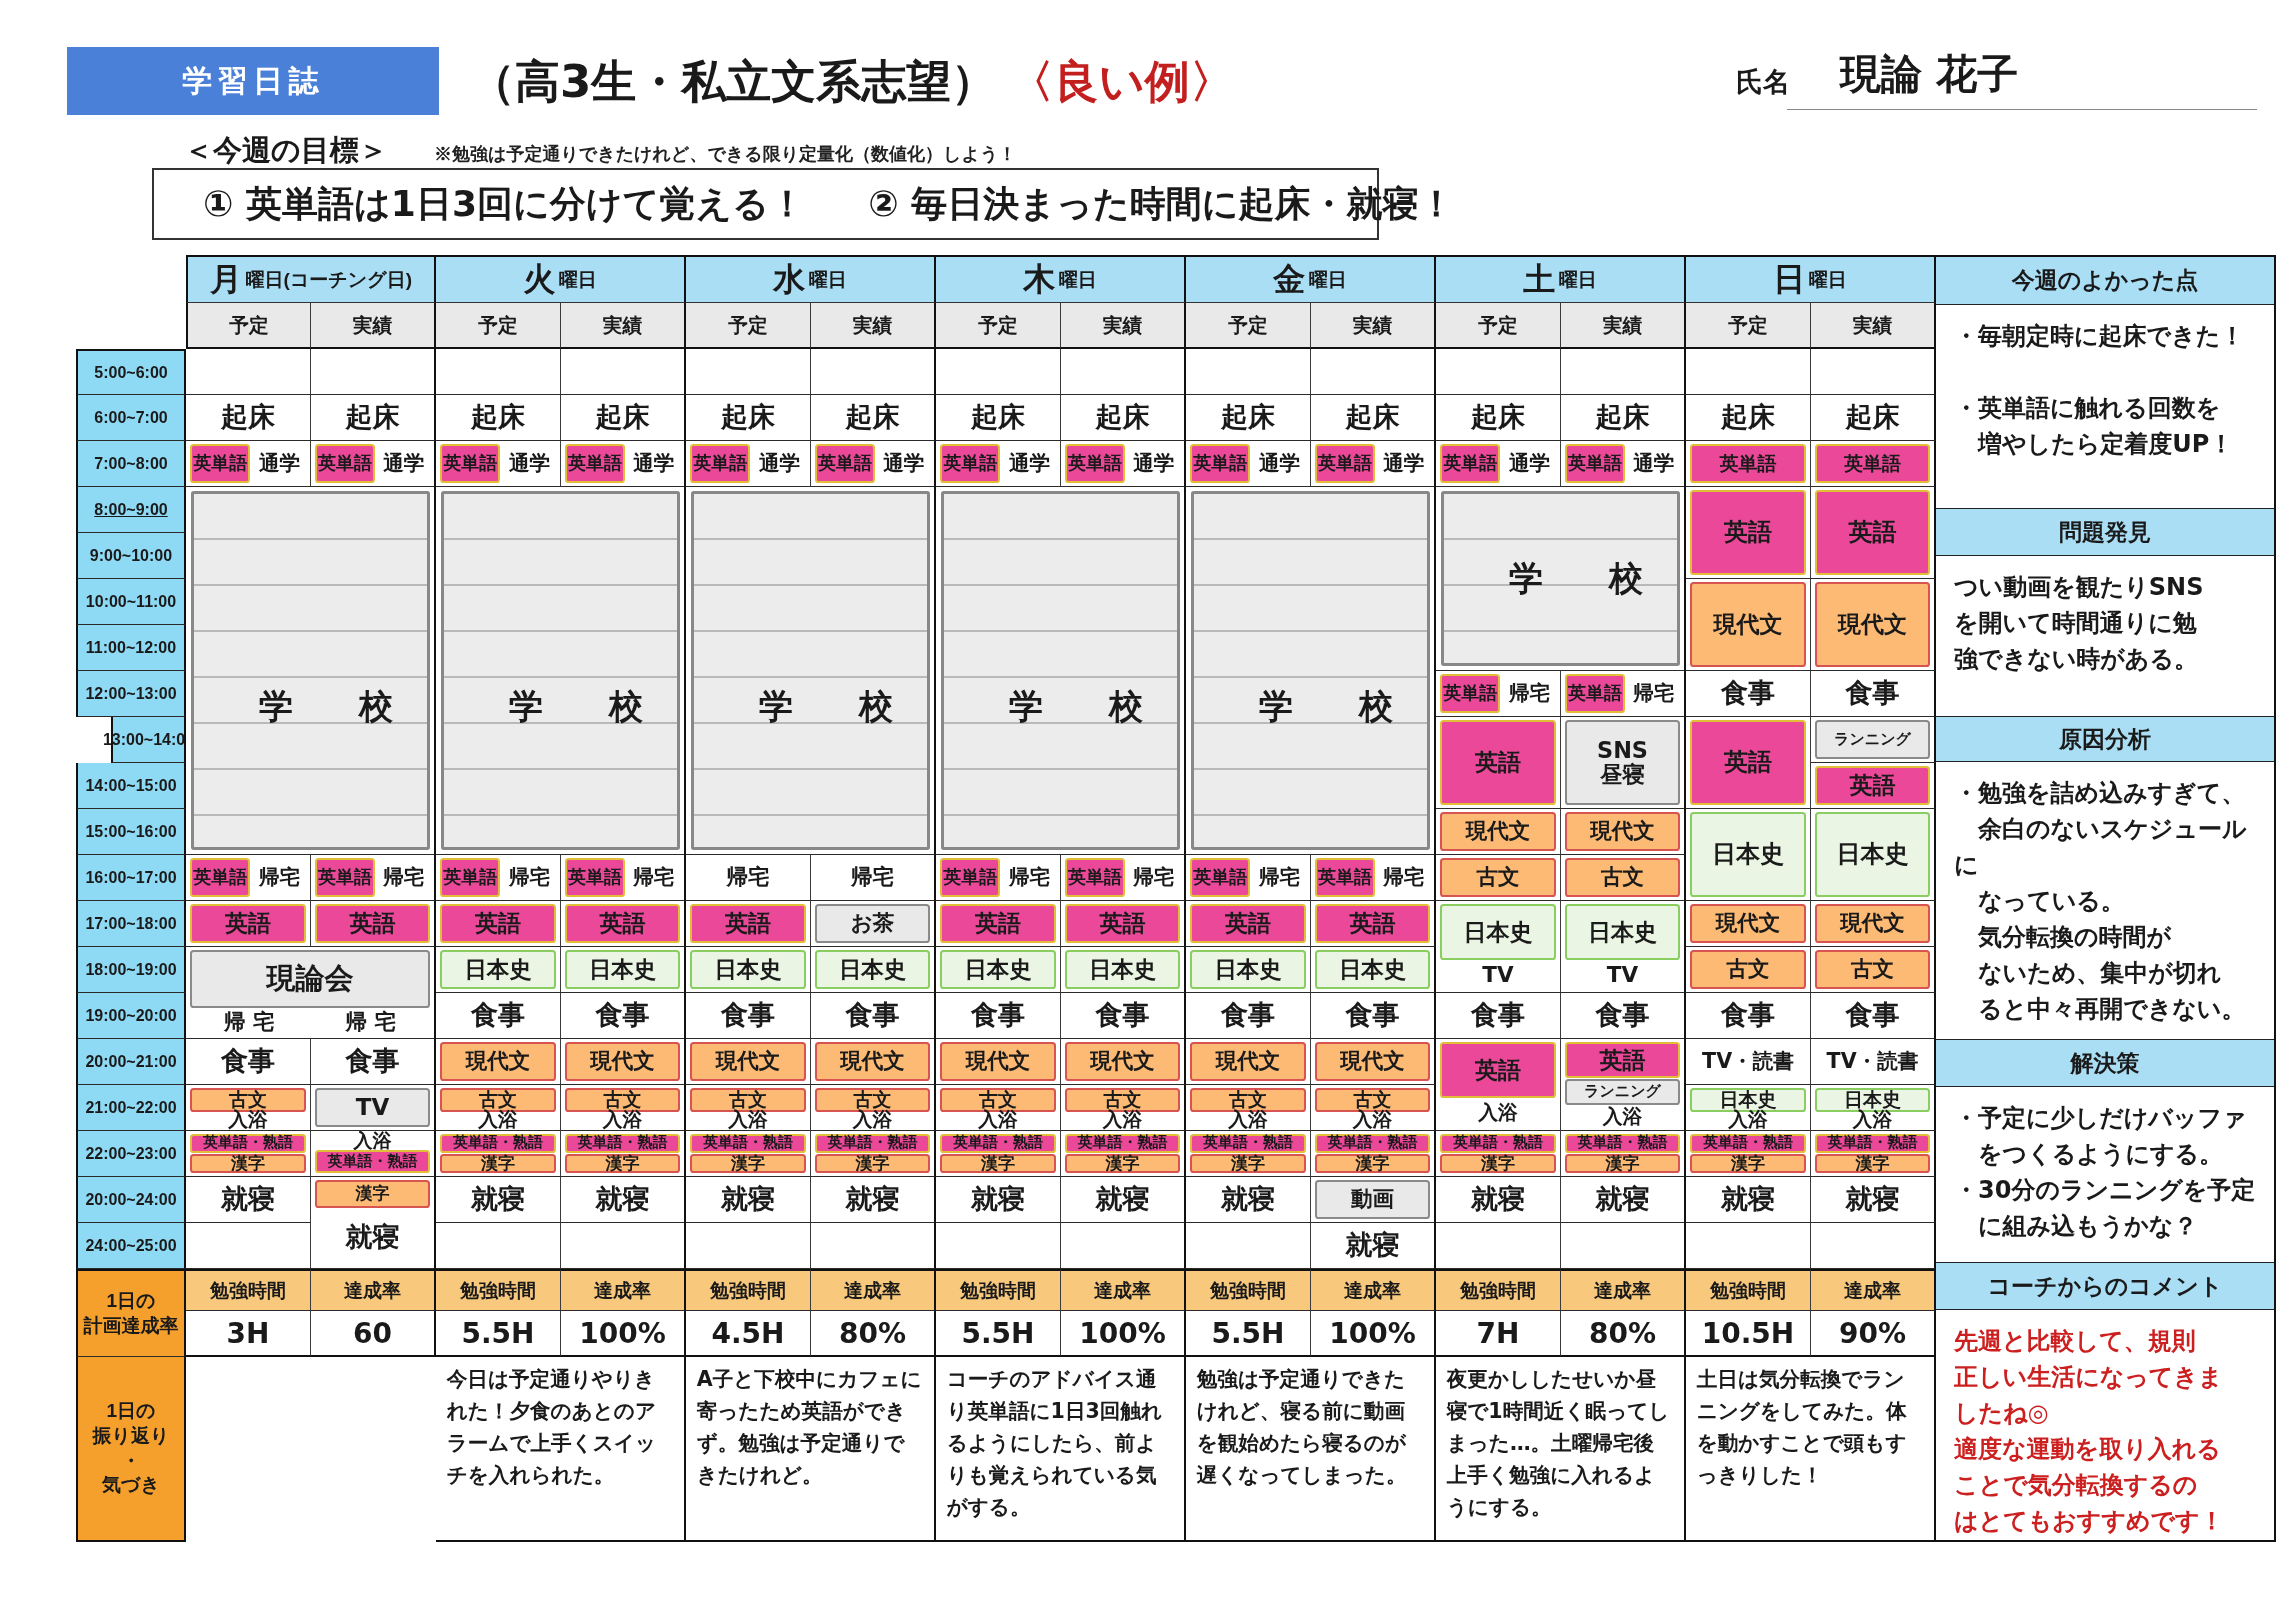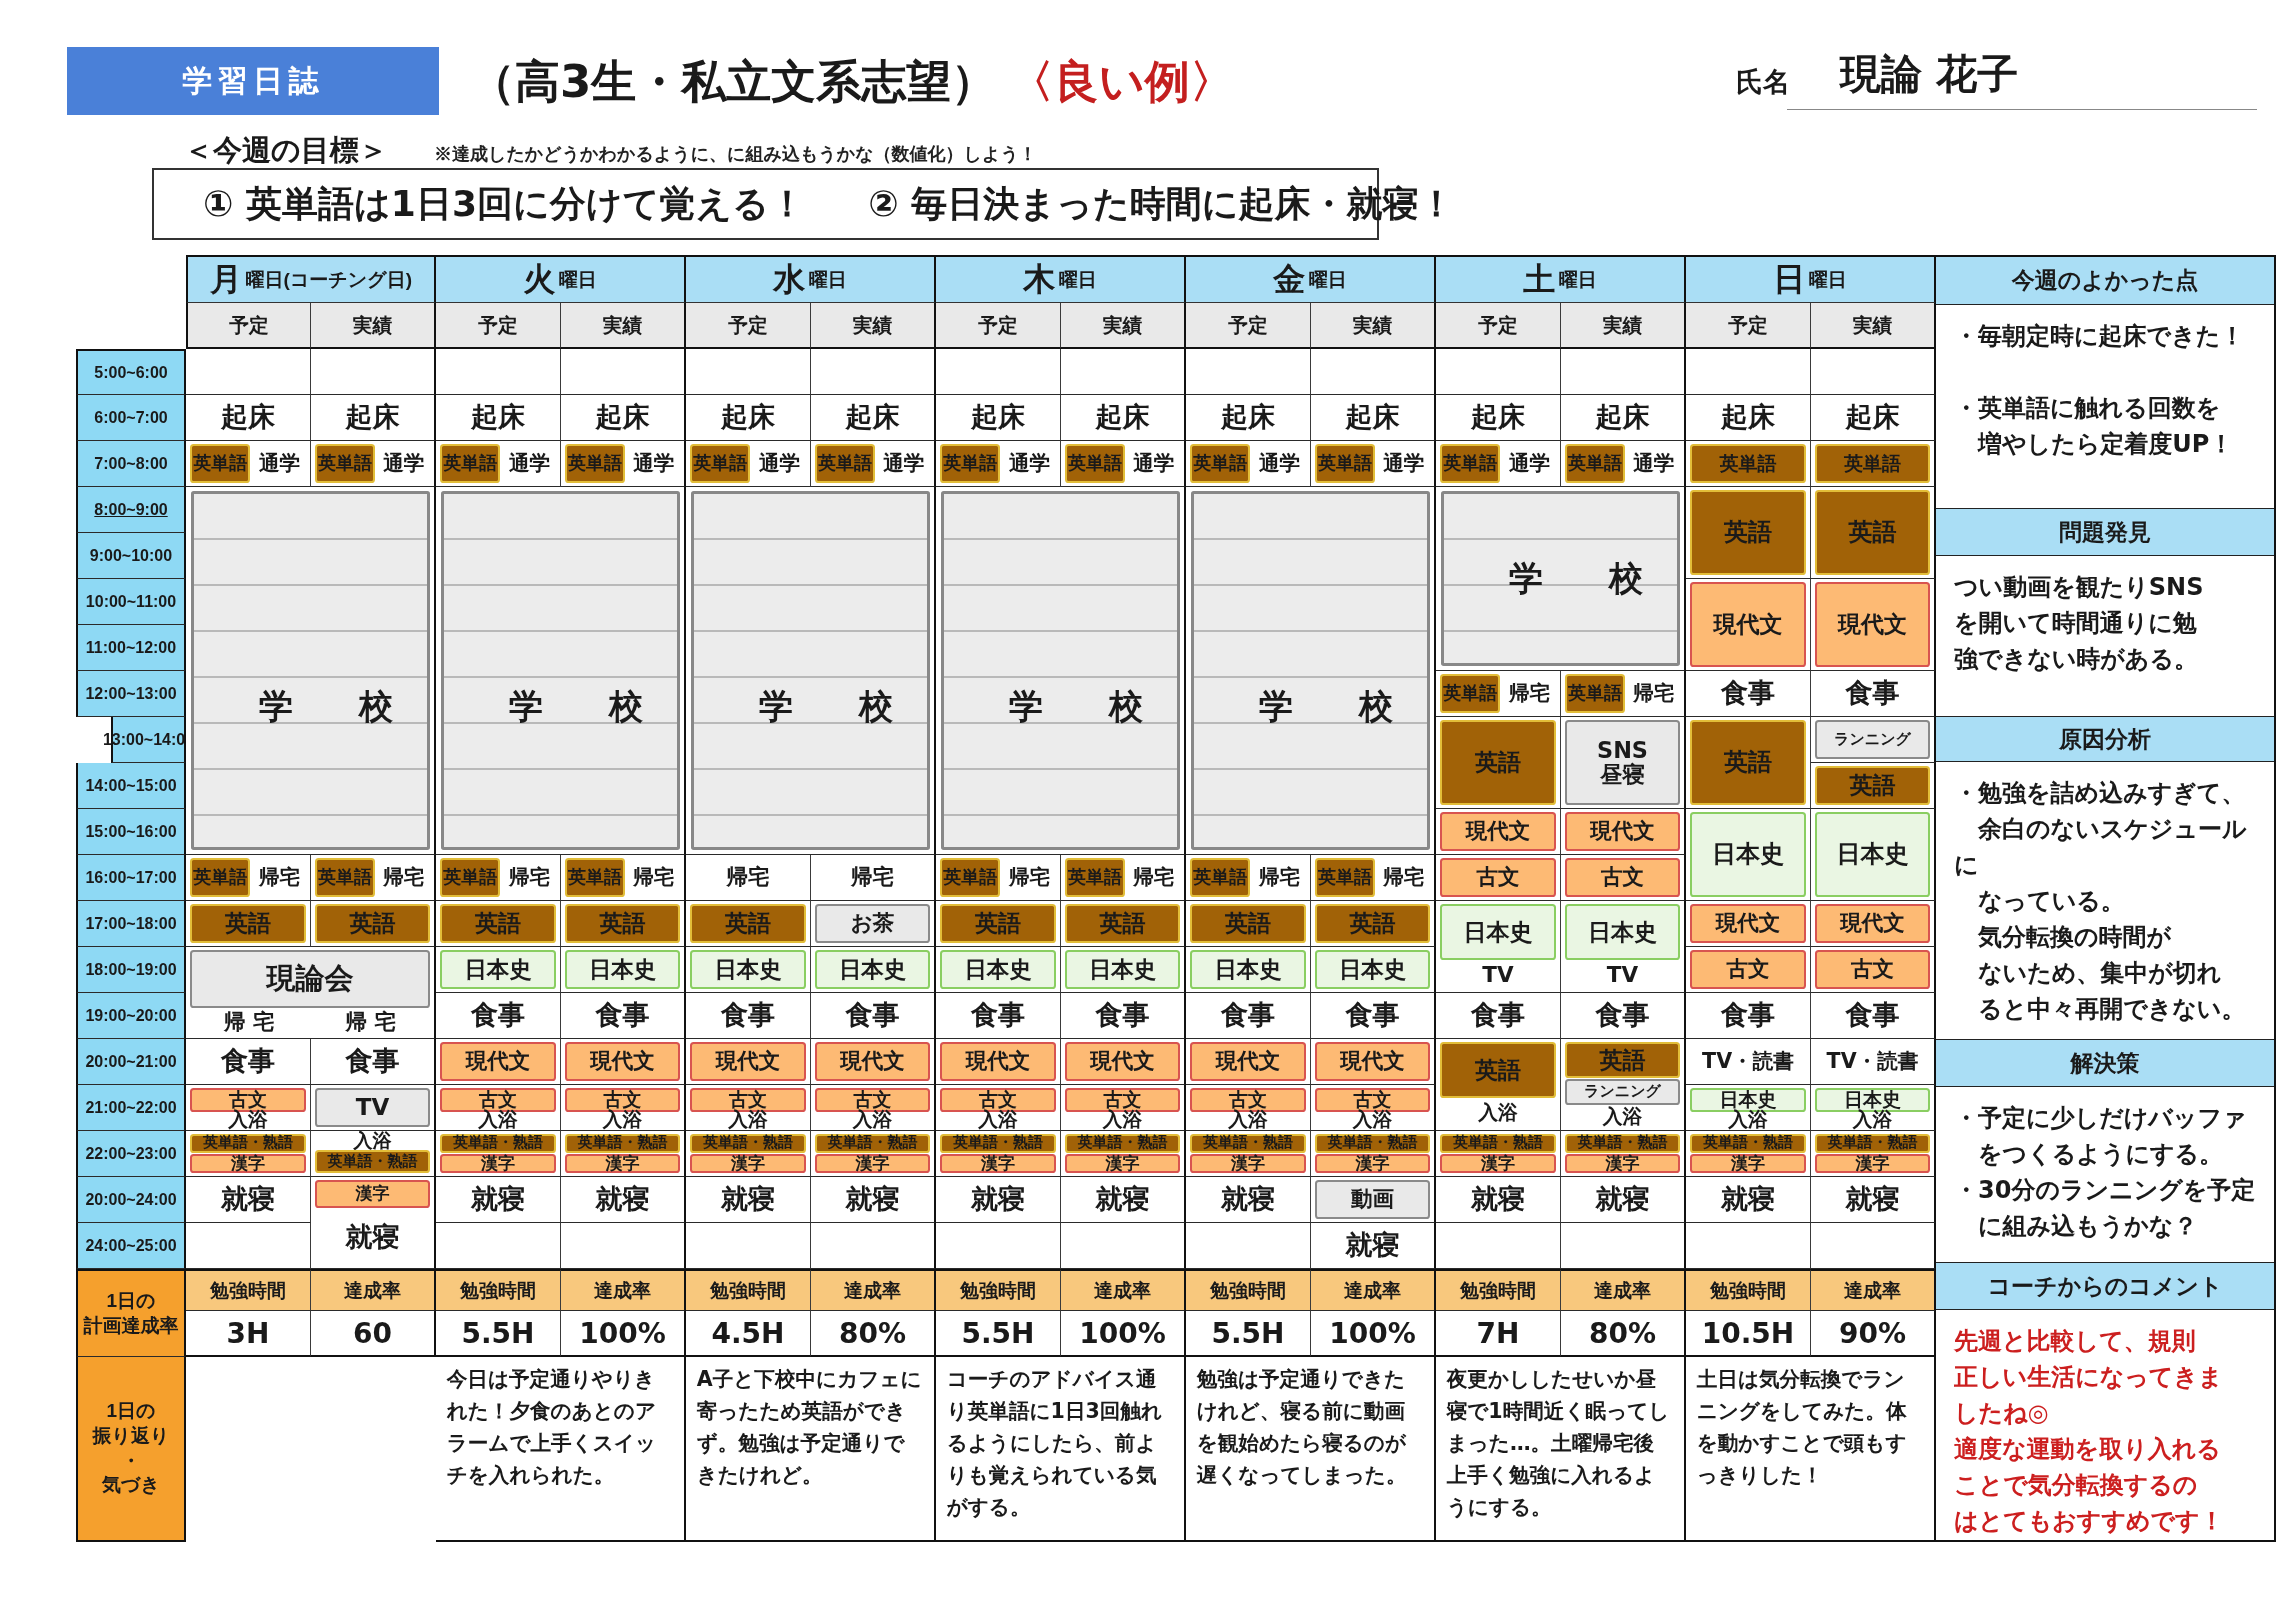--- a/index.html
+++ b/index.html
@@ -35,21 +35,21 @@
   .dayhdr{background:#aadef5;flex-direction:row;align-items:center;justify-content:center;gap:3.6px;border-bottom:1.8px solid #333;}
   .dayhdr .dchar{font-size:32px;font-weight:bold;}
   .dayhdr .dsuf{font-size:19px;font-weight:bold;}
   .subhdr{background:#e9e9e9;align-items:center;font-size:19.7px;font-weight:bold;border-bottom:2.7px solid #111;}
   .tcell{background:#8ed9f4;align-items:center;font-size:16px;font-weight:bold;
          border-right:2.7px solid #111;justify-content:center;}
   .plain{display:flex;align-items:center;justify-content:center;text-align:center;
          font-weight:bold;line-height:1.05;white-space:pre-line;}
   .box{display:flex;align-items:center;justify-content:center;text-align:center;
        font-weight:bold;border:2.7px solid;border-radius:3.6px;margin:0.9px 1.8px;line-height:1.05;white-space:pre-line;}
-  .b-y{background:#a16207;border-color:#e2bd38;text-align:center;}
+  .b-y{background:#ec4899;border-color:#e2bd38;text-align:center;}
   .b-r{background:#fdba74;border-color:#d85450;}
   .b-g{background:#eaf6e3;border-color:#8ace62;}
   .b-gy{background:#e9e9e9;border-color:#8a8a8a;}
   .hrow{display:flex;flex-direction:row;align-items:stretch;}
   .hrow>*{flex:1 1 0;min-width:0;}
   .school{position:absolute;left:4.5px;right:4.5px;top:3.6px;bottom:3.6px;background:#ececec;
     border:3.6px solid #888;border-radius:2.7px;
     background-image:repeating-linear-gradient(to bottom,transparent 0px,transparent 44px,#b9b9b9 44px,#b9b9b9 46px);}
   .school-label{position:absolute;left:0;right:0;text-align:center;font-size:34px;
     font-weight:bold;letter-spacing:27px;text-indent:27px;padding-left:32px;}
@@ -75,21 +75,21 @@
 <div id="sheet">
   <div id="title-box">学習日誌</div>
   <div id="subtitle" class="hw">
     <span>（高3生・私立文系志望）</span><span id="example-label">〈良い例〉</span>
   </div>
   <div id="name-label">氏名</div>
   <div id="name-value" class="hw">現論 花子</div>
   <div id="name-underline"></div>
 
   <div id="goals-heading">＜今週の目標＞</div>
-  <div id="goals-note">※達成したかどうかわかるように、に組み込もうかな（数値化）しよう！</div>
+  <div id="goals-note">※勉強は予定通りできたけれど、できる限り定量化（数値化）しよう！</div>
   <div id="goals-box" class="hw">
     <span class="goal">① 英単語は1日3回に分けて覚える！</span>
     <span class="goal">② 毎日決まった時間に起床・就寝！</span>
   </div>
 
   <div id="grid">
       <div class="c dayhdr lefte tope dayend" style="grid-area: 1 / 2 / span 1 / span 2;">
         <span class="dchar hw">月</span>
         <span class="dsuf">曜日(コーチング日)</span>
       </div>

